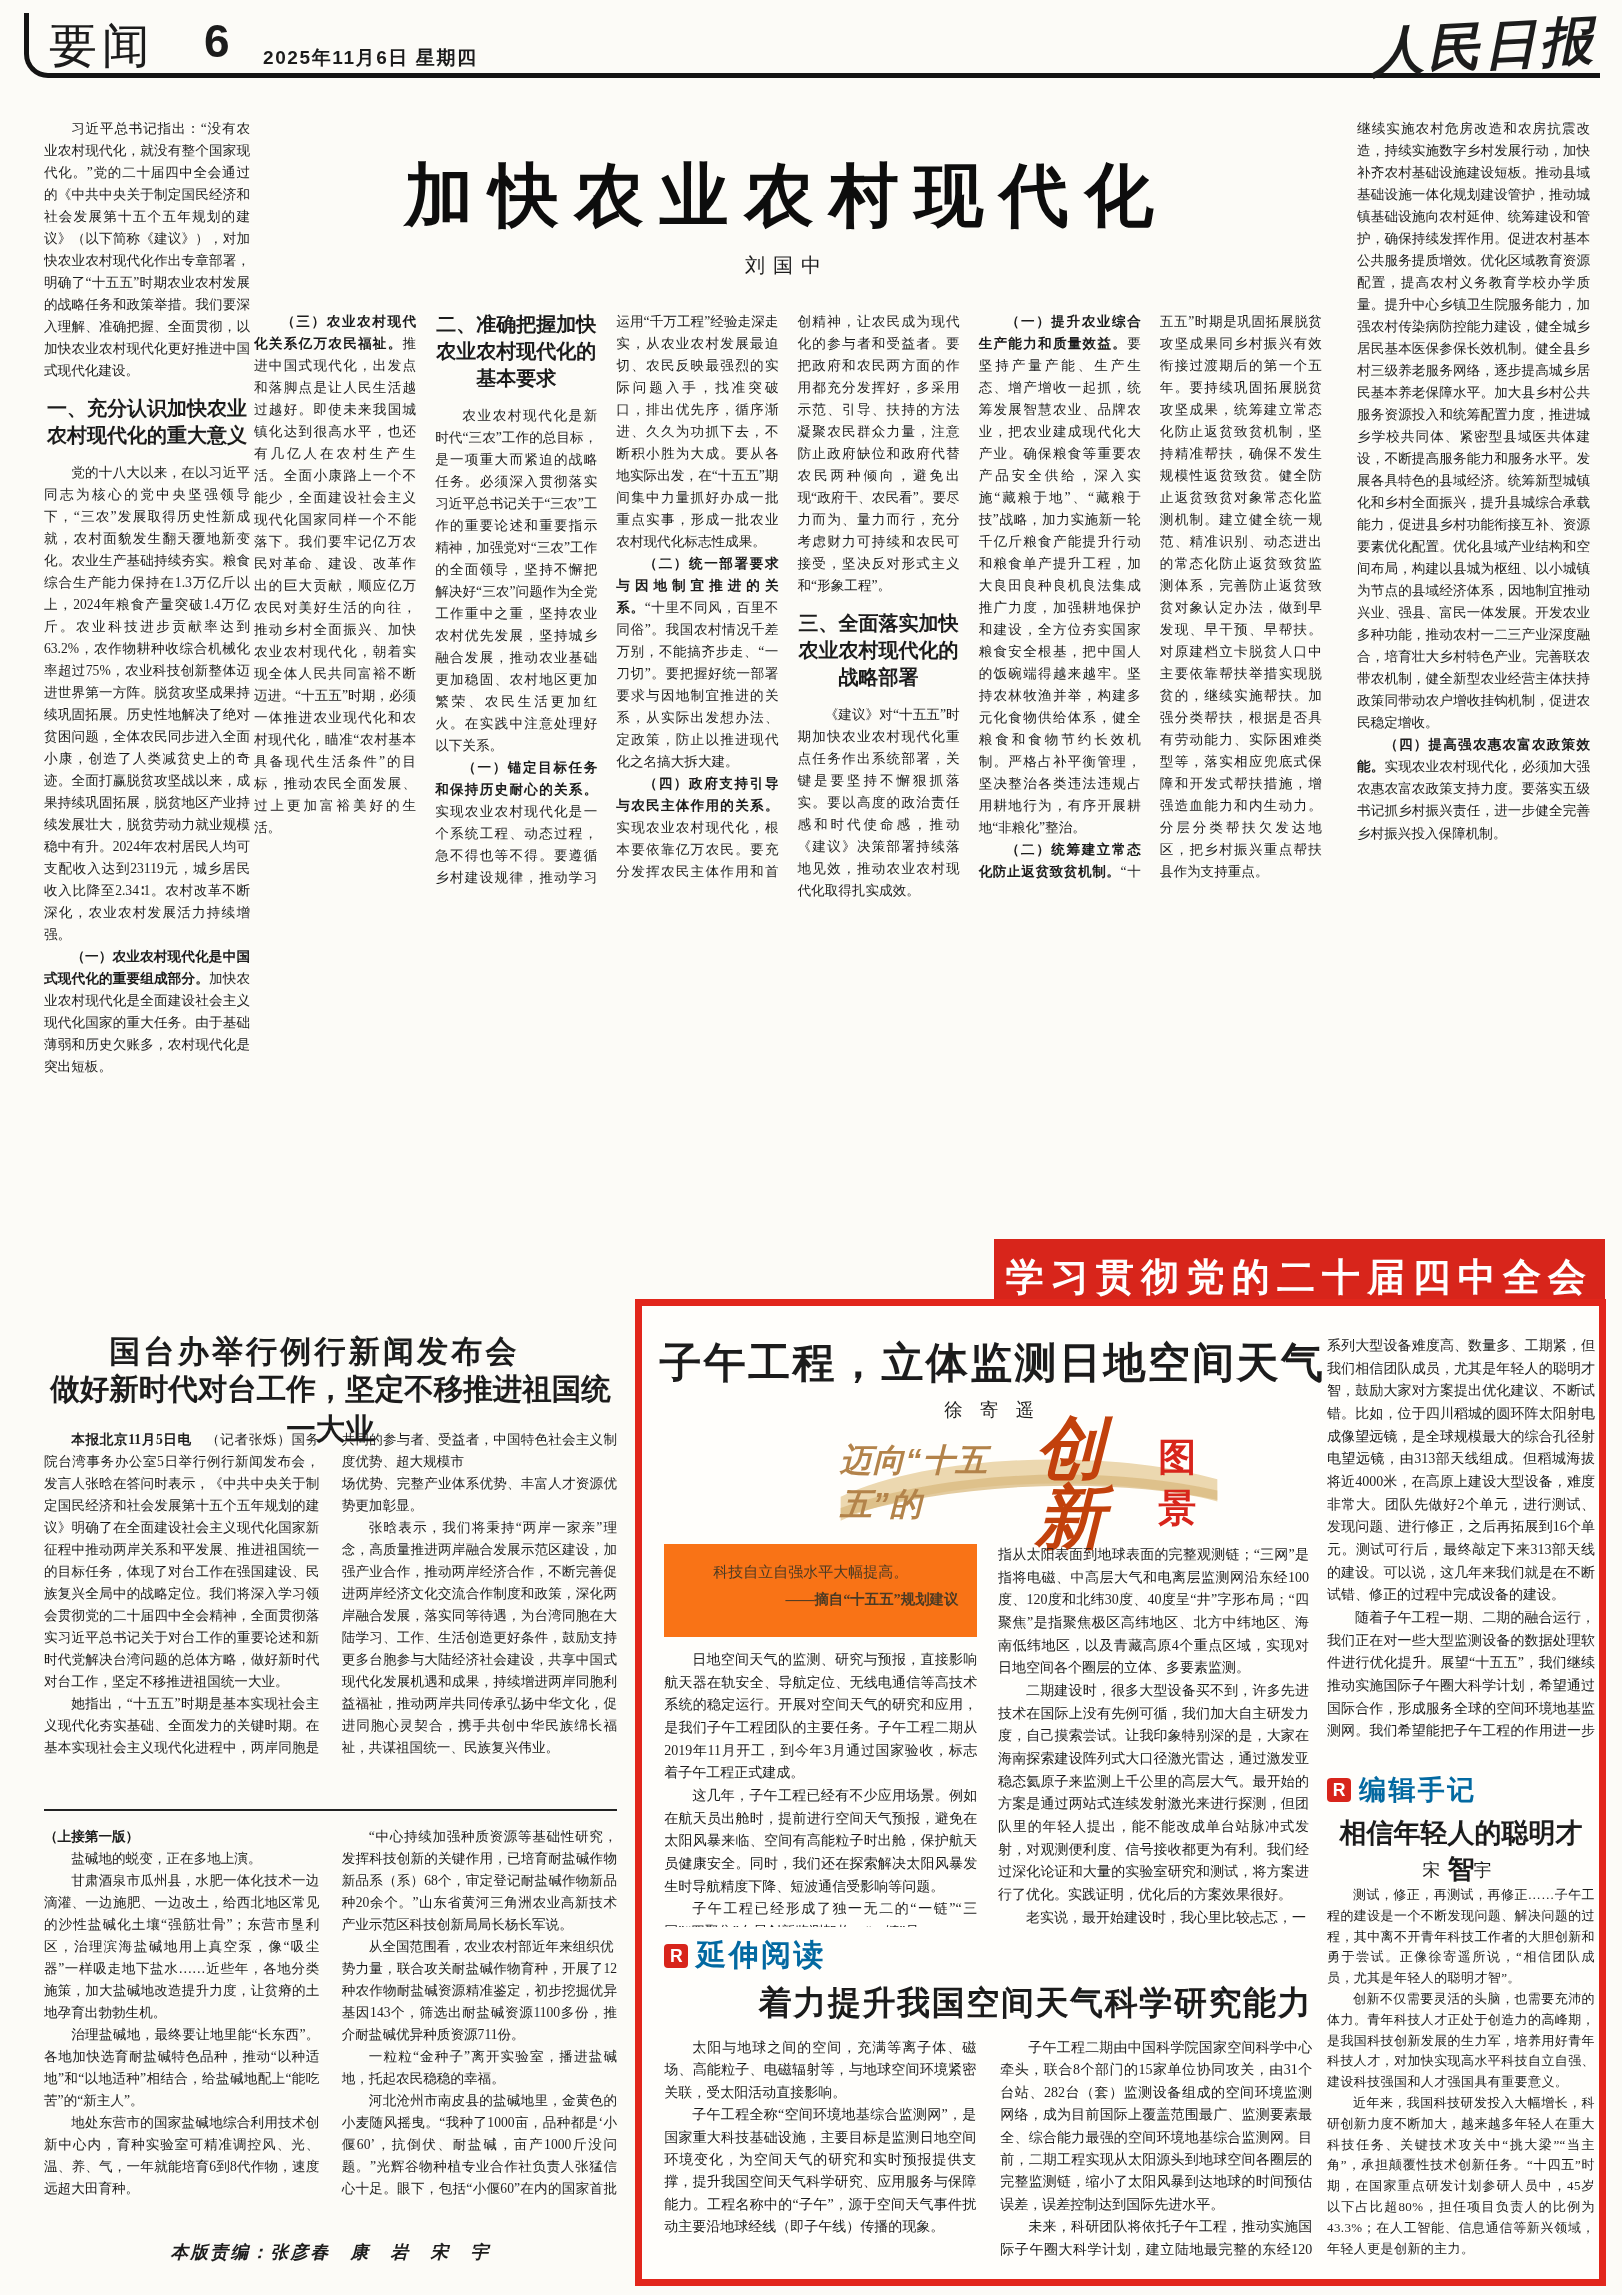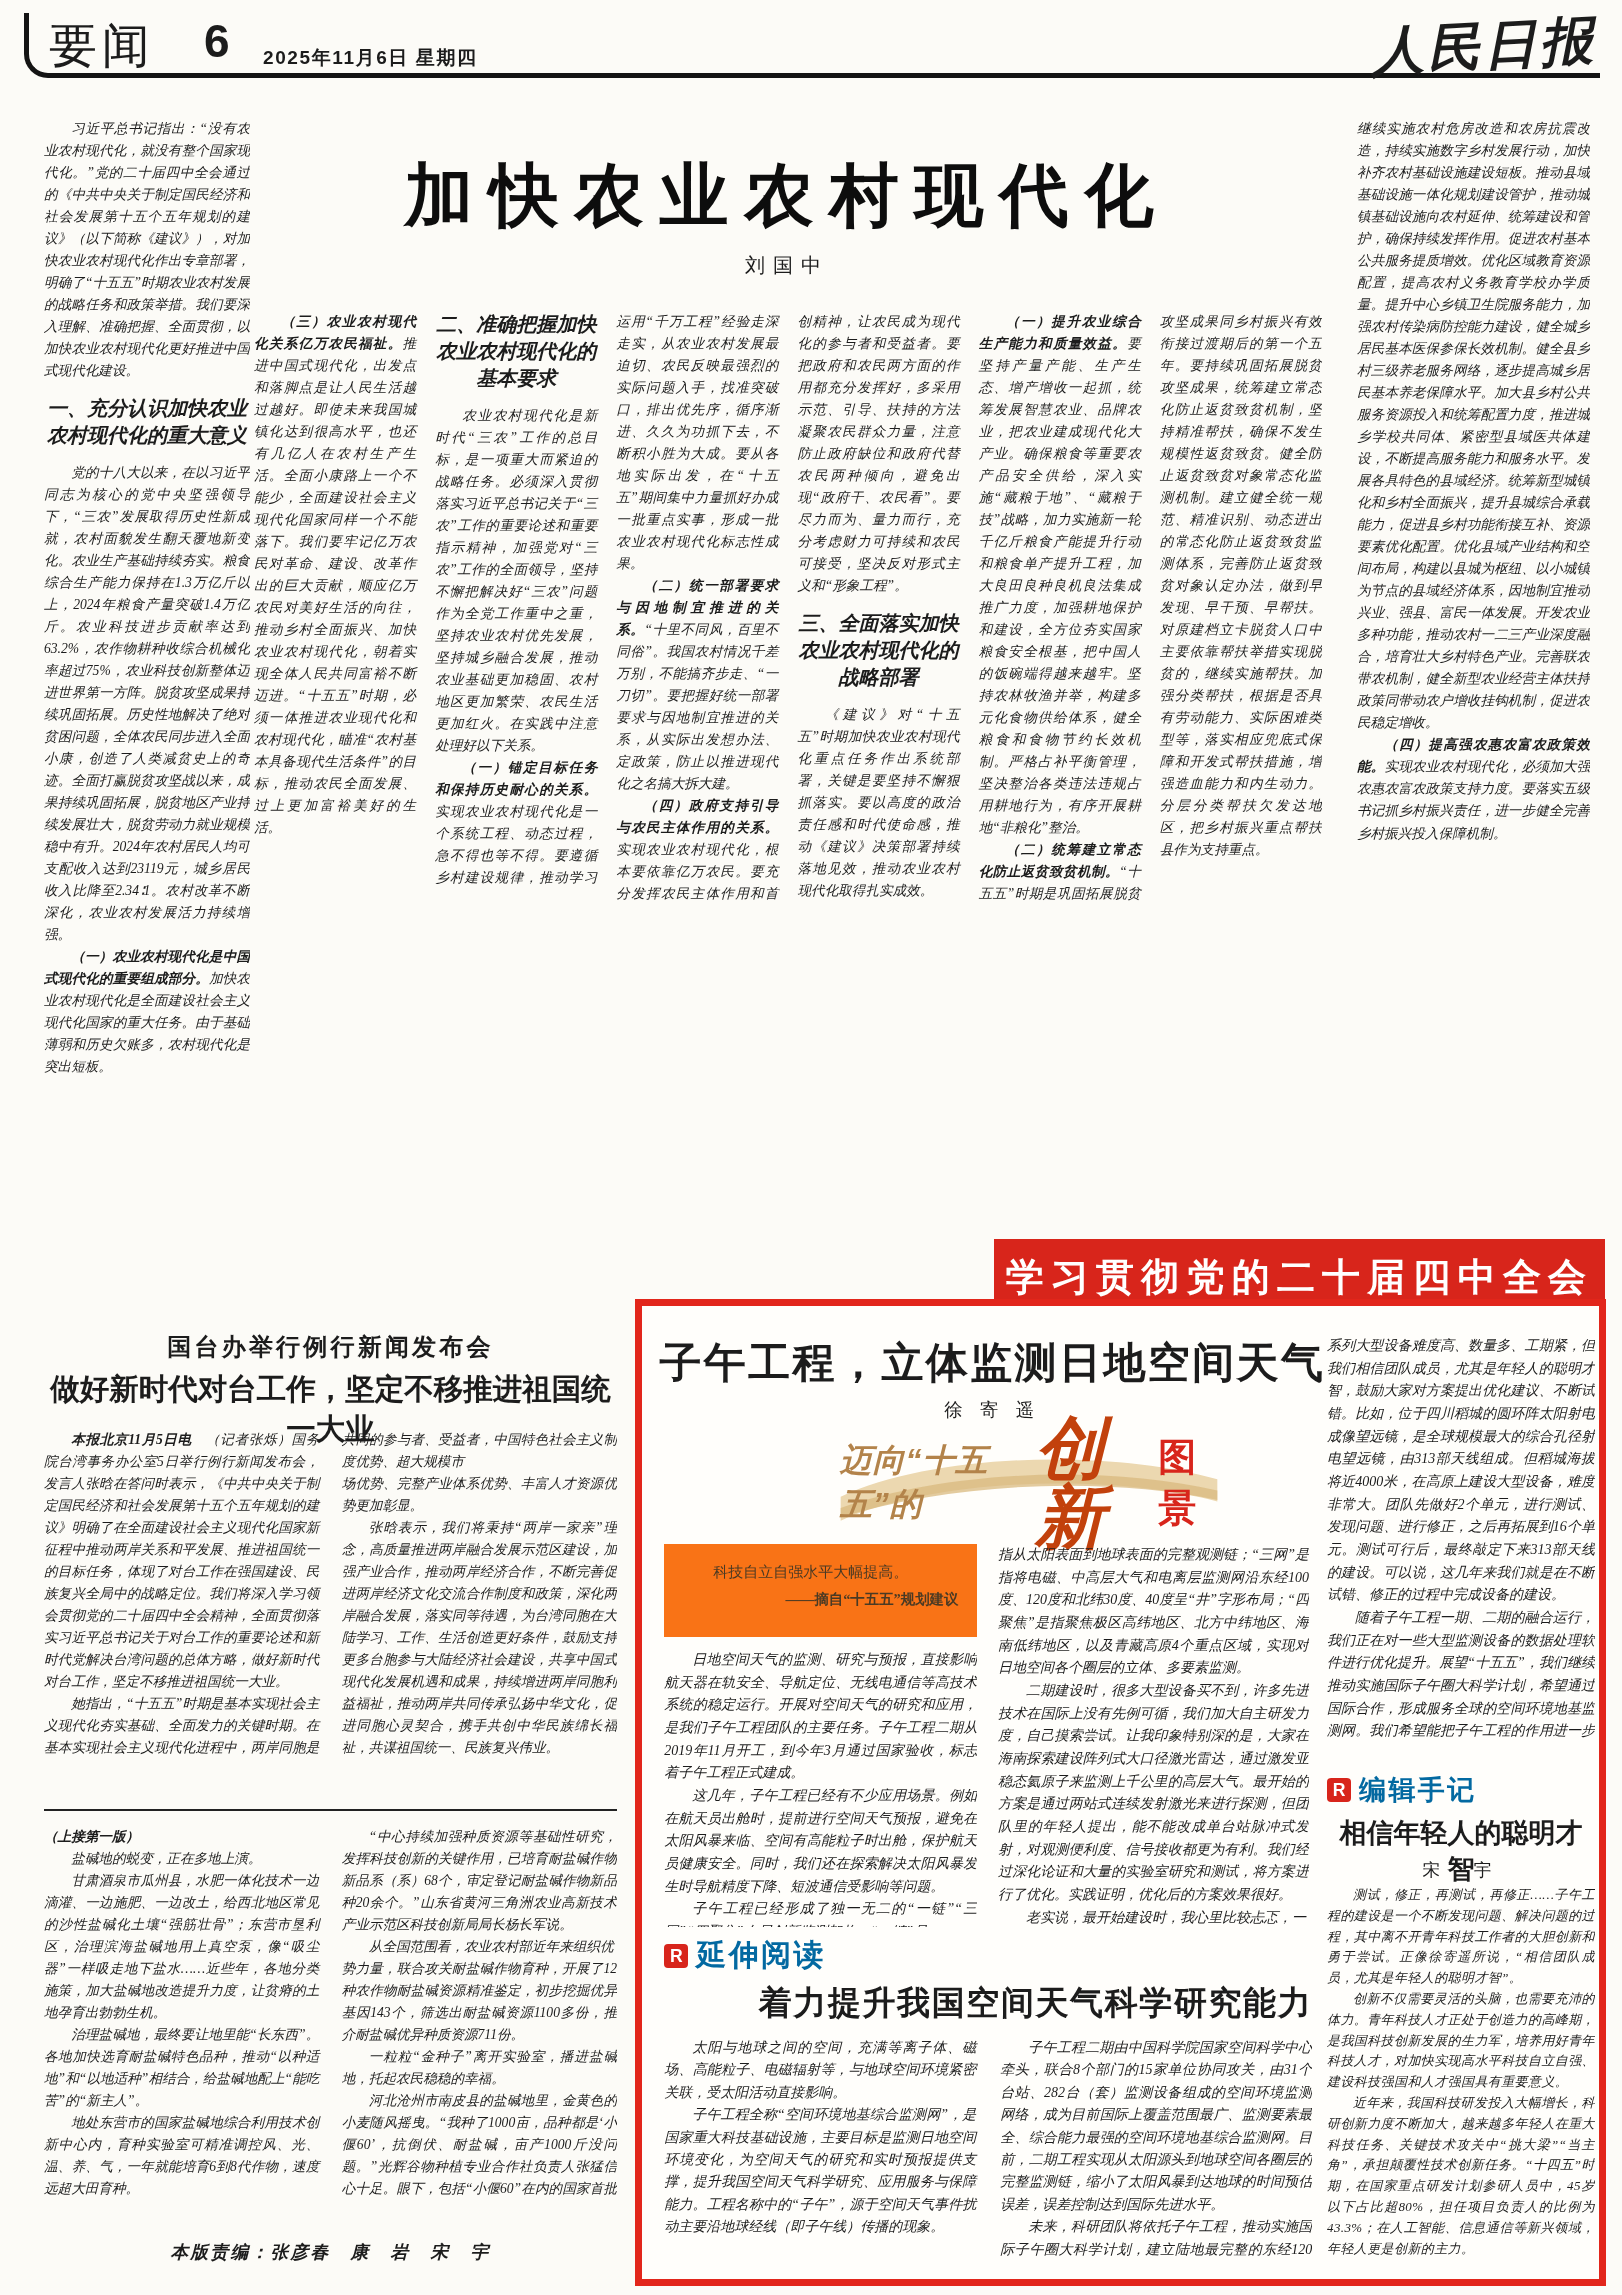--- a/index.html
+++ b/index.html
@@ -21,21 +21,21 @@
   }
   #section-title{ left:49px; top:14.4px; font-size:48px; font-weight:400; letter-spacing:4.8px;}
   #page-no{ left:204px; top:14.4px; font-size:46px; font-weight:700;}
   #page-date{ left:263px; top:45px; font-size:19px; font-weight:700; letter-spacing:1.6px;}
   #masthead{
     right:27px; top:11.2px; font-size:53px; font-weight:900; font-style:italic;
     transform:rotate(-3deg); letter-spacing:3.2px; font-family:"DejaVu Serif","Liberation Serif",serif;
   }
 
   
-  .news p{ text-align:justify; text-indent:2em; font-size:13.6px; line-height:1.62;font-style:italic; }
+  .news p{ text-align:justify; text-indent:2em; font-size:13.6px; line-height:1.62; }
   .news p.h{
     text-indent:0; text-align:center; font-weight:900; font-size:20px; line-height:1.35;
     margin:12.8px 0; font-family:"Liberation Sans","DejaVu Sans",sans-serif;
   }
   .news p.noind{ text-indent:0; }
   .news p b{ font-weight:900; }
   .clip{ overflow:hidden; }
 
   
   #lead-col-left{ left:44px; top:118px; width:206px; height:1173px; }
@@ -47,21 +47,21 @@
   #lead-cols{ left:254px; top:311px; width:1068px; height:918px; column-count:6; column-gap:19px; }
   #lead-col-right{ left:1357px; top:118px; width:233px; height:1111px; }
 
   
   #banner{
     left:994px; top:1239px; width:611px; height:77px; background:#d8251b;
     color:#fff; text-align:center; line-height:77px; font-size:38px; font-weight:900; letter-spacing:7.2px;
   }
 
   
-  #tw-kicker{ left:44px; top:1331px; width:573px; text-align:center; font-size:24px; font-weight:900; letter-spacing:3.2px;}
+  #tw-kicker{ left:28px; top:1331px; width:573px; text-align:center; font-size:31px; font-weight:900; letter-spacing:3.2px;}
   #tw-headline{ left:44px; top:1370px; width:573px; text-align:center; font-size:29.5px; font-weight:900; letter-spacing:0px;}
   #tw-cols{ left:44px; top:1429px; width:573px; height:374px; column-count:2; column-gap:22.3px; }
   #tw-divider{ left:44px; top:1809px; width:573px; height:1.6px; background:#222; }
 
   
   #saline-cols{ left:44px; top:1826px; width:573px; height:403px; column-count:2; column-gap:22.3px; }
   #page-editors{ left:44px; top:2240px; width:573px; text-align:center; font-size:17.6px; font-weight:700; letter-spacing:2.4px;font-style:italic;}
 
   
   #feature-box{

